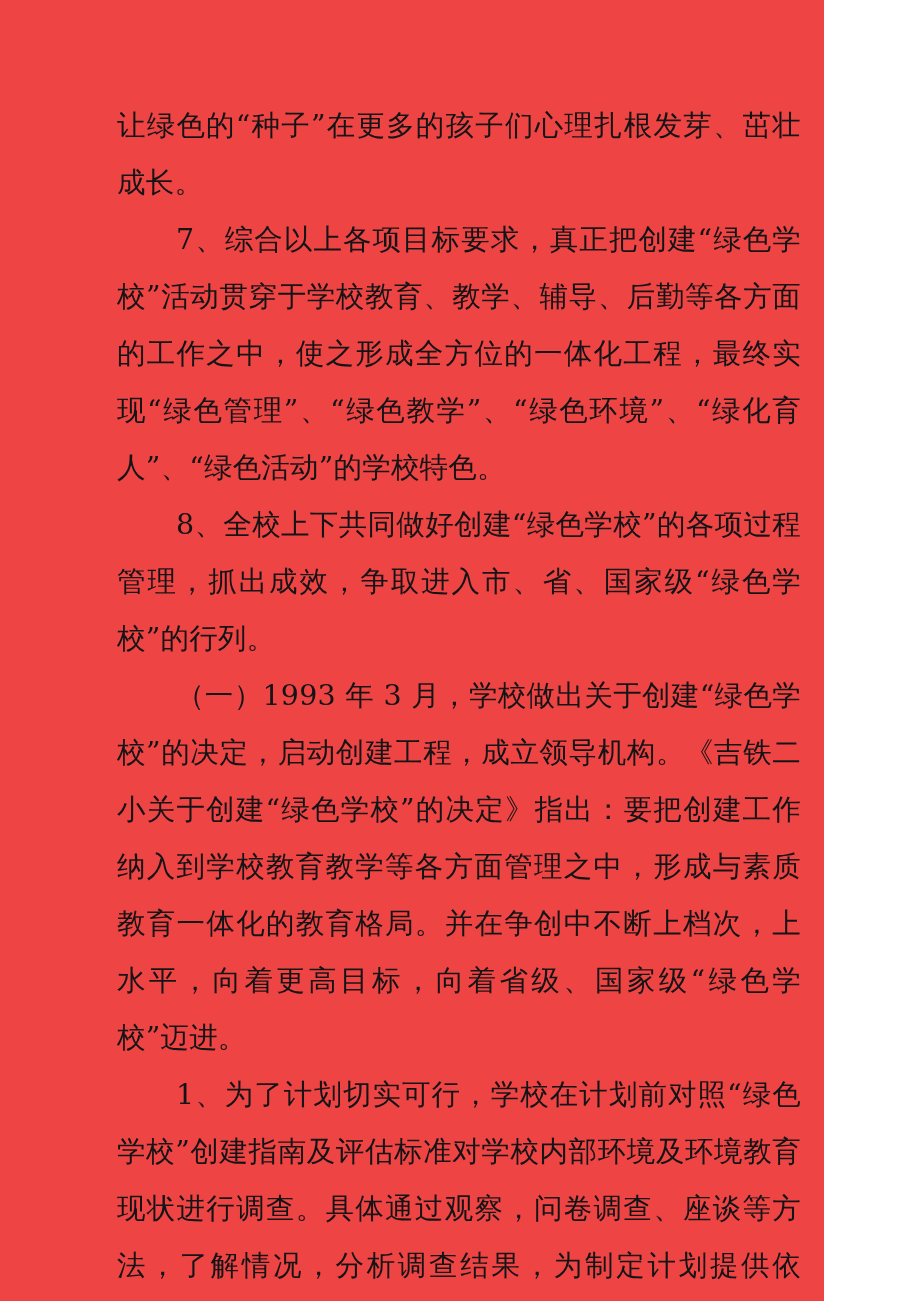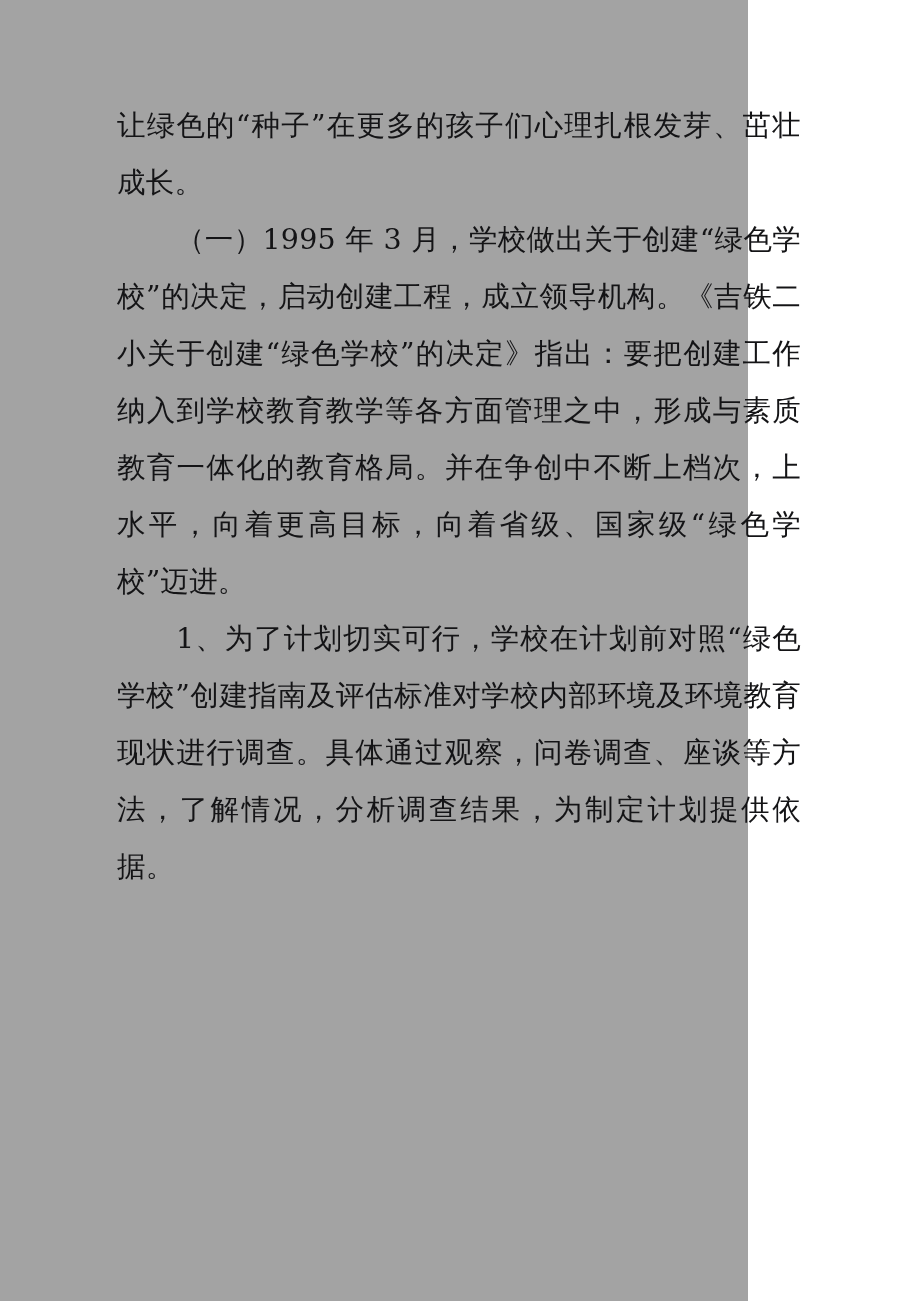--- a/index.html
+++ b/index.html
@@ -12,23 +12,23 @@
     height: 1301px;
     position: relative;
     overflow: hidden;
     font-family: "DejaVu Serif", "Liberation Serif", serif;
   }
 
   #page {
     position: absolute;
     left: 0;
     top: 0;
-    width: 748px;
+    width: 824px;
     height: 1301px;
-    background: #a3a3a3;
+    background: #ef4444;
   }
 
   #doc-body {
     position: absolute;
     left: 117px;
     top: 97px;
     width: 684px;
   }
 
   .para {
@@ -55,22 +55,24 @@
   }
 </style>
 </head>
 <body>
 
 <div id="page">
   <div id="doc-body">
 
     <p class="para">让绿色的“种子”在更多的孩子们心理扎根发芽、茁壮成长。</p>
 
+    <p class="para indent">7、综合以上各项目标要求，真正把创建“绿色学校”活动贯穿于学校教育、教学、辅导、后勤等各方面的工作之中，使之形成全方位的一体化工程，最终实现“绿色管理”、“绿色教学”、“绿色环境”、“绿化育人”、“绿色活动”的学校特色。</p>
+
+    <p class="para indent">8、全校上下共同做好创建“绿色学校”的各项过程管理，抓出成效，争取进入市、省、国家级“绿色学校”的行列。</p>
 
 
-
-    <p class="para indent">（一）1995 年 3 月，学校做出关于创建“绿色学校”的决定，启动创建工程，成立领导机构。《吉铁二小关于创建“绿色学校”的决定》指出：要把创建工作纳入到学校教育教学等各方面管理之中，形成与素质教育一体化的教育格局。并在争创中不断上档次，上水平，向着更高目标，向着省级、国家级“绿色学校”迈进。</p>
+    <p class="para indent">（一）1993 年 3 月，学校做出关于创建“绿色学校”的决定，启动创建工程，成立领导机构。《吉铁二小关于创建“绿色学校”的决定》指出：要把创建工作纳入到学校教育教学等各方面管理之中，形成与素质教育一体化的教育格局。并在争创中不断上档次，上水平，向着更高目标，向着省级、国家级“绿色学校”迈进。</p>
 
 
     <p class="para indent">1、为了计划切实可行，学校在计划前对照“绿色学校”创建指南及评估标准对学校内部环境及环境教育现状进行调查。具体通过观察，问卷调查、座谈等方法，了解情况，分析调查结果，为制定计划提供依据。</p>
 
   </div>
 </div>
 
 </body></html>

